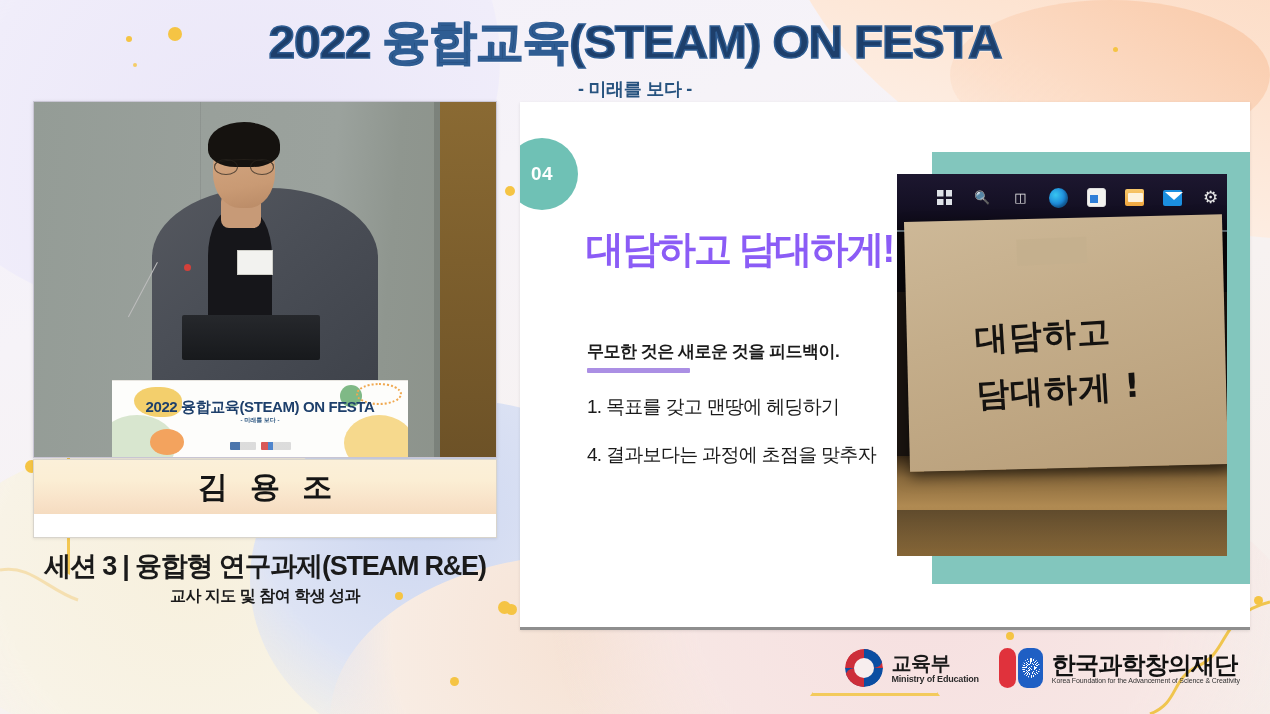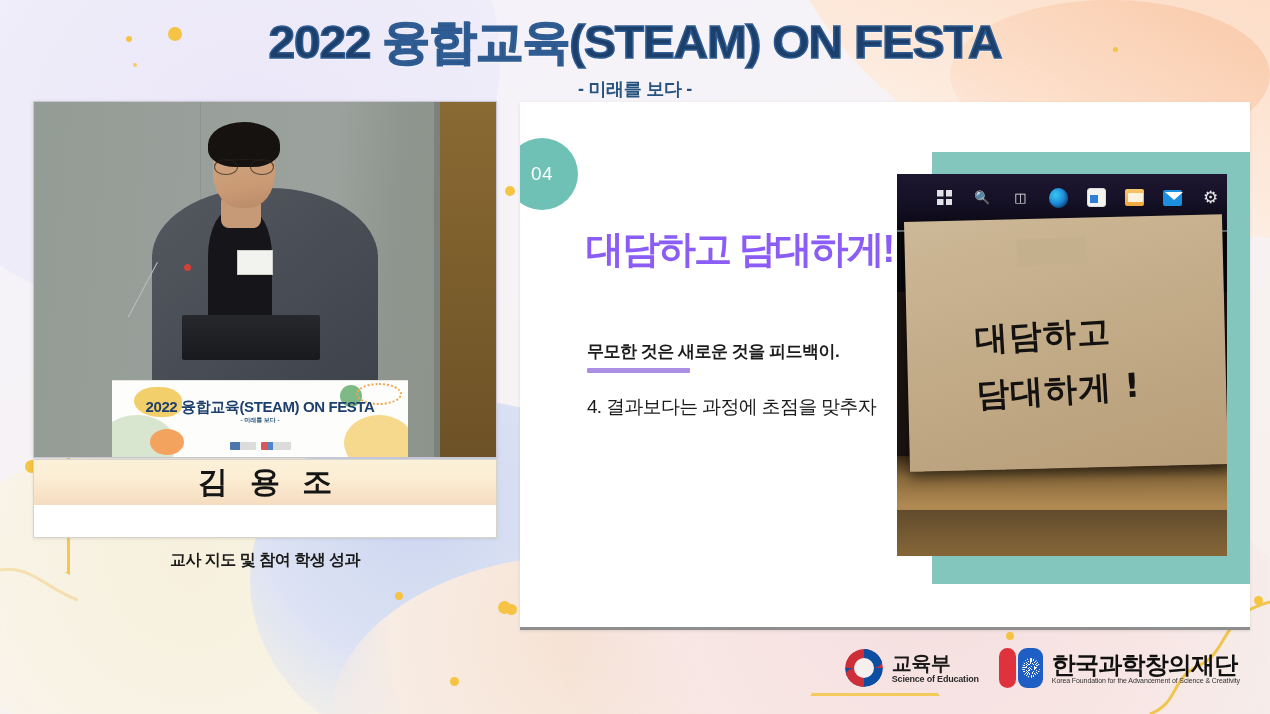--- a/index.html
+++ b/index.html
@@ -155,21 +155,21 @@
   .p-logo-a{width:26px;height:8px;background:linear-gradient(90deg,#2d5e9e 0 38%,#d6d6d6 38% 100%);border-radius:1px;opacity:.85;}
   .p-logo-b{width:30px;height:8px;background:linear-gradient(90deg,#d23b3b 0 22%,#2f6fc4 22% 40%,#d6d6d6 40% 100%);border-radius:1px;opacity:.85;}
 
   
   .nameplate {
     position:absolute; left:33px; top:459px; width:464px; height:79px; z-index:5;
     border:1px solid #d8d4cc; box-shadow:0 1px 3px rgba(0,0,0,.09);
     background:#fff; overflow:hidden;
   }
   .np-top {
-    height:45px;
+    height:54px;
     background:linear-gradient(180deg,#fbf0d9 0%,#fbeed4 38%,#f8e2c8 78%,#f5dcc0 100%);
     display:flex; align-items:center; justify-content:center;
   }
   .np-name {
     font-size:30px; font-weight:bold; color:#151515; letter-spacing:7px;
     padding-left:7px;
   }
   .np-bot {
     height:35px; background:linear-gradient(180deg,#ffffff 0%,#fbfbfb 60%,#f0f0f0 100%);
     display:flex; align-items:center; justify-content:center;
@@ -189,21 +189,21 @@
     position:absolute; left:520px; top:102px; width:730px; height:528px;
     background:#fff; z-index:5;
     border-bottom:3px solid #8e8e8e;
     box-shadow:0 1px 3px rgba(0,0,0,.10);
     overflow:hidden;
   }
   .badge04 {
     position:absolute; left:-14px; top:36px; width:72px; height:72px;
     background:#6fc1b5; border-radius:50%;
     display:flex; align-items:center; justify-content:center;
-    color:#fff; font-size:19px; font-weight:normal; letter-spacing:.5px;
+    color:#fff; font-size:19px; font-weight:bold; letter-spacing:.5px;
   }
   .sl-title {
     position:absolute; left:66px; top:122px;
     font-size:38px; font-weight:bold; color:#8b5cf6; letter-spacing:-2px;
   }
   .sl-lead {
     position:absolute; left:67px; top:238px;
     font-size:17px; font-weight:bold; color:#1c1c1c; letter-spacing:-.5px;
   }
   .sl-ul {
@@ -367,29 +367,31 @@
   </div>
 </div>
 
 <div class="nameplate">
   <div class="np-top">
     <div class="np-name">김 용 조</div>
   </div>
 </div>
 
 <div class="session">
+  <div class="s-main">세션 3 |  융합형 연구과제(STEAM R&amp;E)</div>
   <div class="s-sub">교사 지도 및 참여 학생 성과</div>
 </div>
 
 <div class="slide">
   <div class="badge04">04</div>
   <div class="sl-title">대담하고 담대하게!</div>
   <div class="sl-lead">무모한 것은 새로운 것을 피드백이.</div>
   <div class="sl-ul"></div>
   <div class="sl-list">
+    <div class="sl-li">1. 목표를 갖고 맨땅에 헤딩하기</div>
     <div class="sl-li">4. 결과보다는 과정에 초점을 맞추자</div>
   </div>
 
   <div class="teal-block"></div>
 
   <div class="photo">
     <div class="ph-screen"></div>
     <div class="ph-taskbar">
       <span class="tb-i">
           <span class="tb-win"></span>
@@ -425,21 +427,21 @@
 <div class="footer">
   <div class="logo-grp">
     <div class="taeguk">
       <div class="tg-a"></div>
         <div class="tg-b"></div>
         <div class="tg-c"></div>
         <div class="tg-hole"></div>
     </div>
     <div>
       <div class="moe-t">교육부</div>
-      <div class="moe-s">Science of Education</div>
+      <div class="moe-s">Ministry of Education</div>
     </div>
   </div>
   <div class="logo-grp">
     <div class="kofac-mark">
       <div class="km-red"></div>
         <div class="km-blue"></div>
     </div>
     <div>
       <div class="kofac-t">한국과학창의재단</div>
       <div class="kofac-s">Korea Foundation for the Advancement of Science &amp; Creativity</div>

